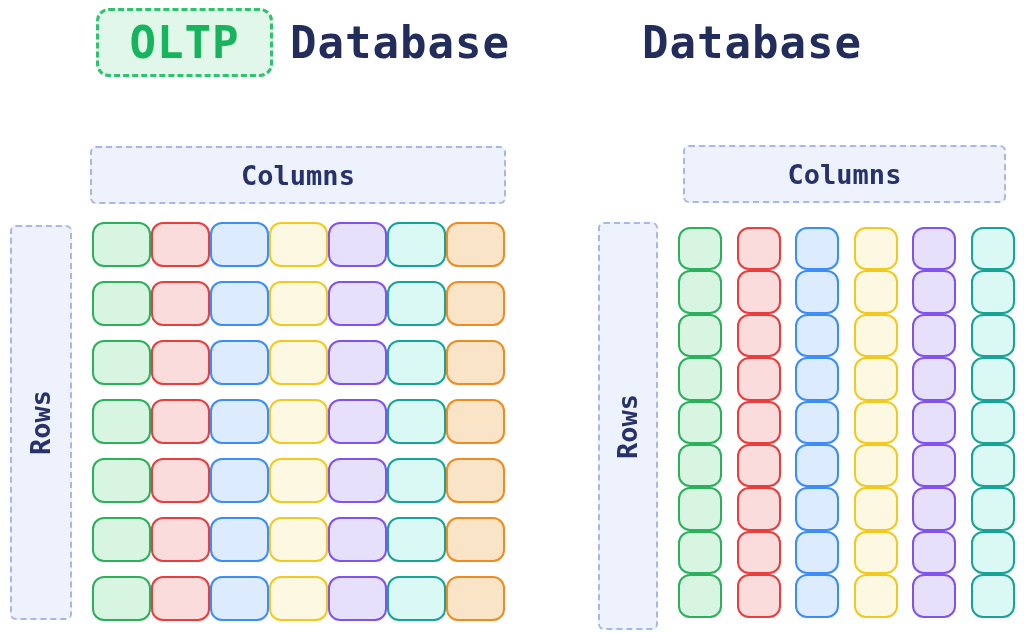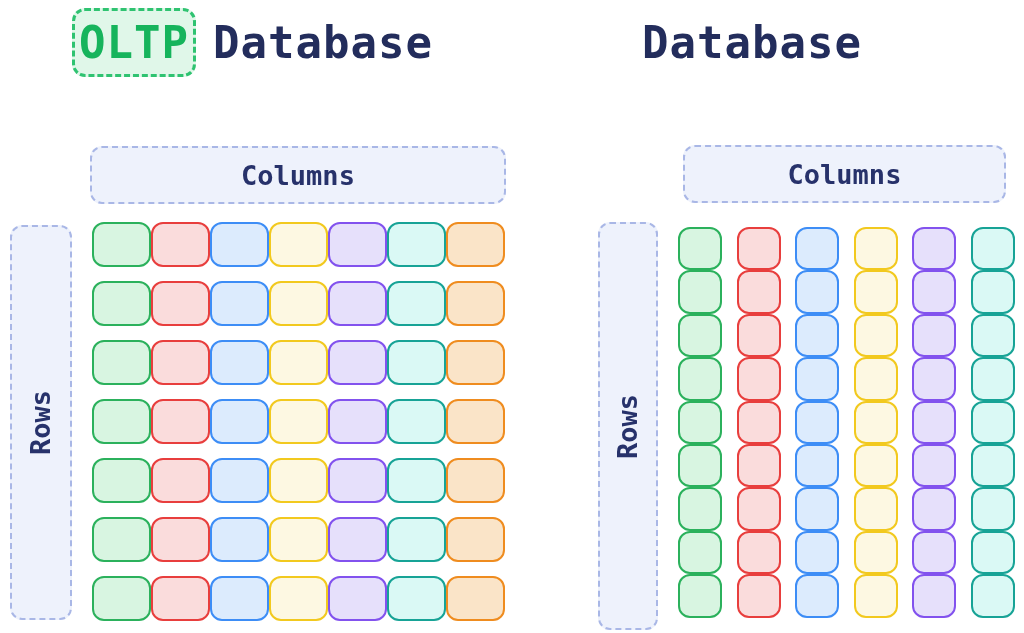--- a/index.html
+++ b/index.html
@@ -12,39 +12,40 @@
   .title-row { display: flex; align-items: center; height: 69px; }
   .badge {
     display: flex; align-items: center; justify-content: center;
     height: 69px; border-radius: 13px; border: 3px dashed;
     font-size: 44px; font-weight: bold; letter-spacing: 1px;
   }
   .badge.green {
     color: var(--badge-green-text);
     border-color: var(--badge-green-border);
     background: var(--badge-green-fill);
-    width: 124px;
+    width: 177px;
+    margin-left: 24px;
   }
   .badge.red {
     color: var(--badge-red-text);
     border-color: var(--badge-red-border);
     background: var(--badge-red-fill);
     width: 148px;
   }
   .title-text {
     color: var(--title-navy);
     font-size: 44px; font-weight: bold; letter-spacing: 1px;
     margin-left: 17px; white-space: nowrap;
   }
 
   
   .label-box {
     background: var(--label-fill);
     border: 2.5px dashed var(--label-border);
-    border-radius: 12px;
+    border-radius: 6px;
     color: var(--label-text);
     display: flex; align-items: center; justify-content: center;
     font-size: 27px; font-weight: bold;
   }
   .label-box .vertical-text {
     transform: rotate(-90deg);
     white-space: nowrap;
   }
 
   

